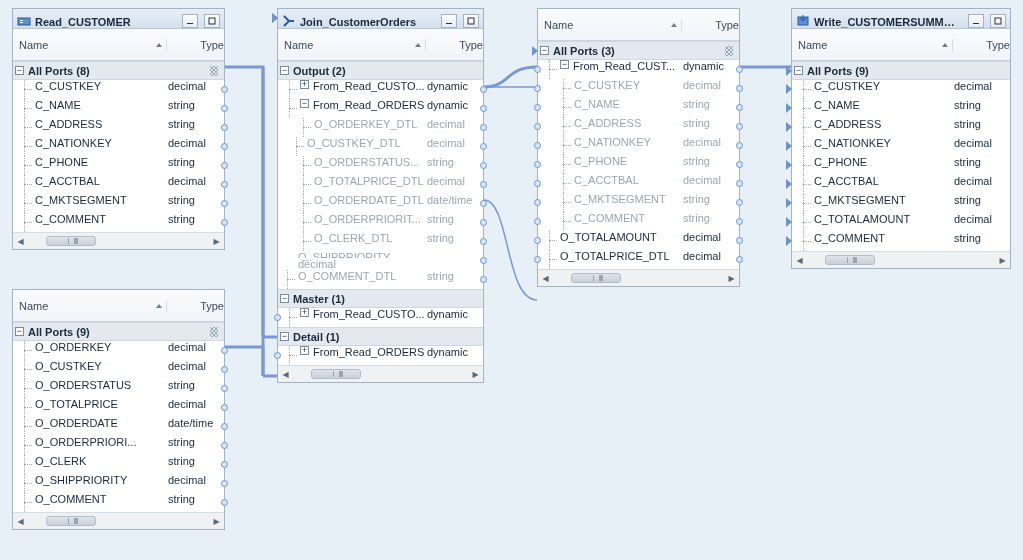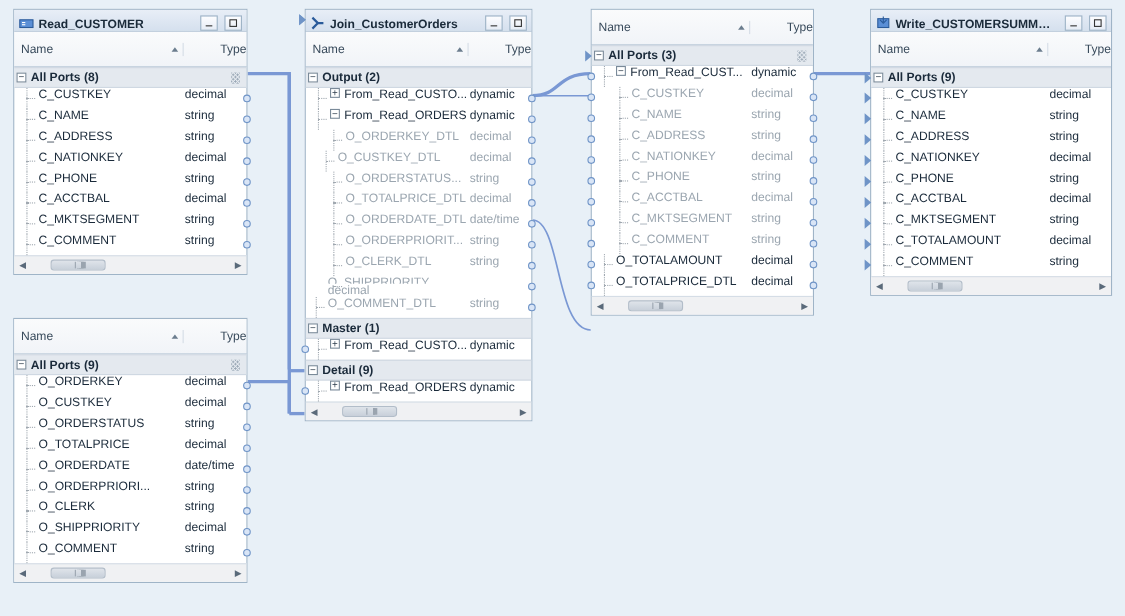--- a/index.html
+++ b/index.html
@@ -486,21 +486,21 @@
   <div class="fieldrow" style="padding-left:6px;">
     <span class="portmark in"></span>
     <span class="tree branch"></span>
     <span class="expander">+</span>
     <span class="fname">From_Read_CUSTO...</span>
     <span class="ftype">dynamic</span>
   </div>
   <div class="sectionrow">
     <span class="arrowmark in"></span>
     <span class="expander">−</span>
-    <span>Detail (9)</span>
+    <span>Detail (1)</span>
   </div>
   <div class="fieldrow" style="padding-left:6px;">
     <span class="portmark in"></span>
     <span class="tree branch"></span>
     <span class="expander">+</span>
     <span class="fname">From_Read_ORDERS</span>
     <span class="ftype">dynamic</span>
   </div>
   <div class="hscroll">
     <span class="arrow">◀</span>

